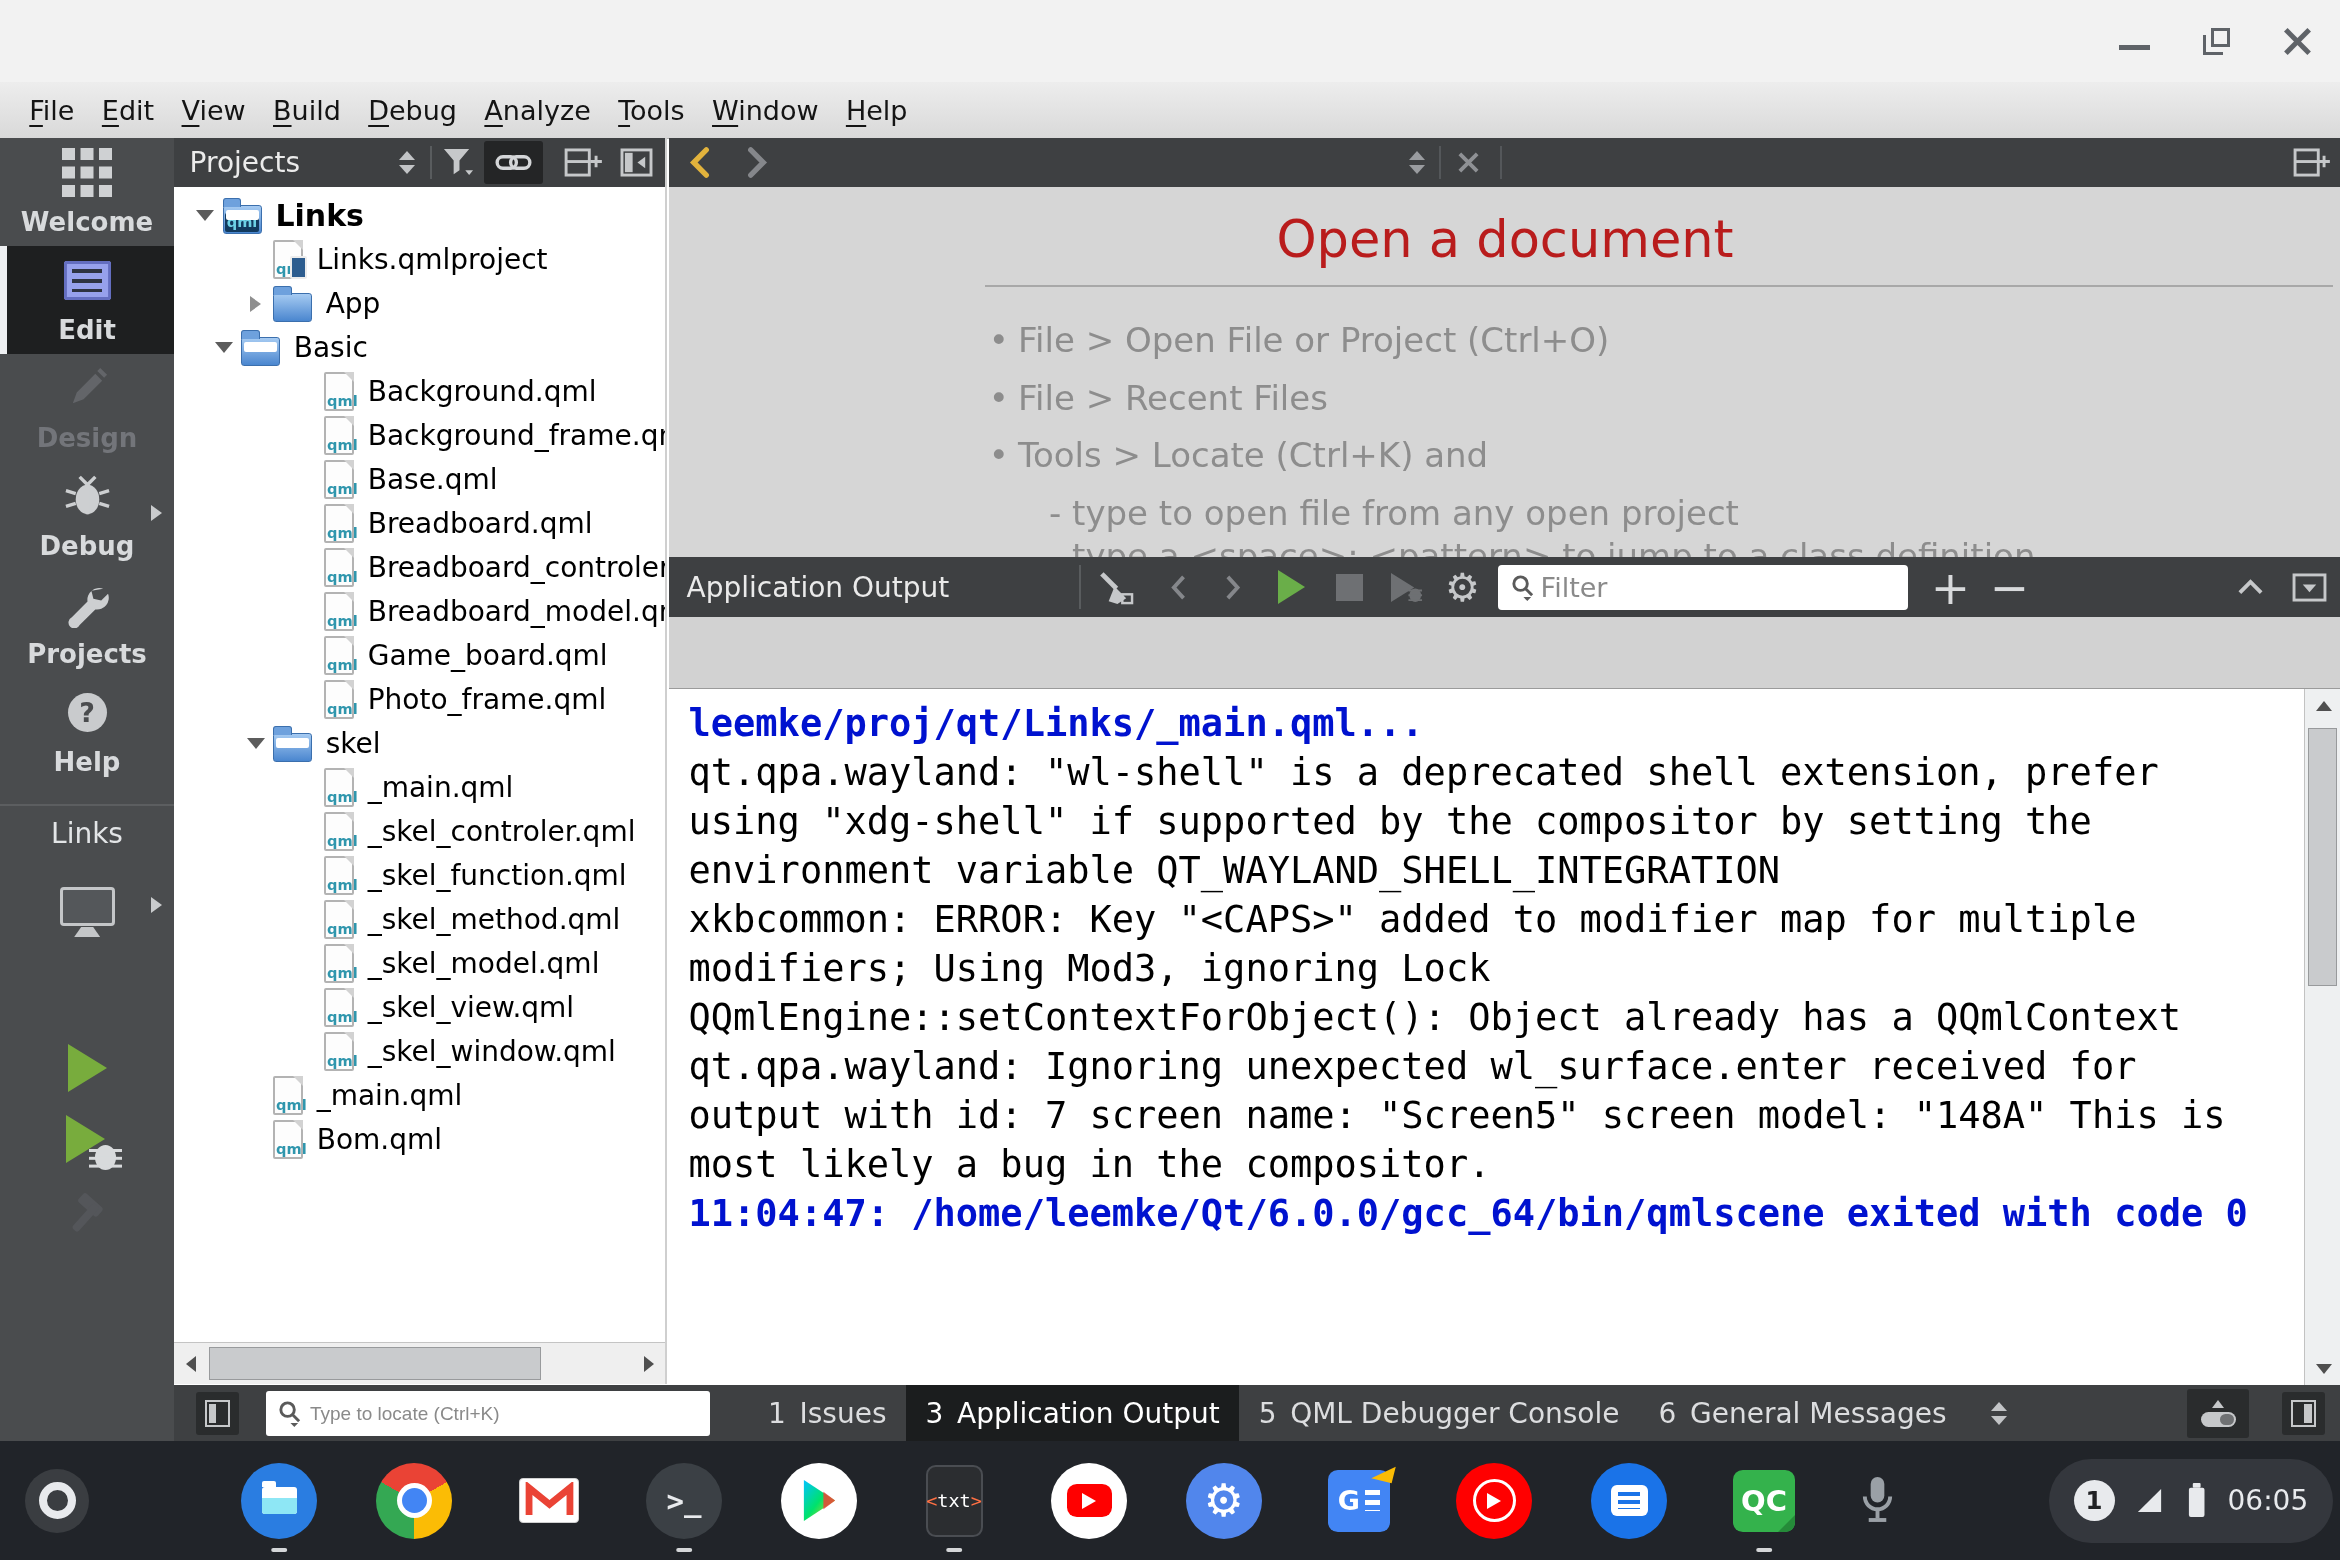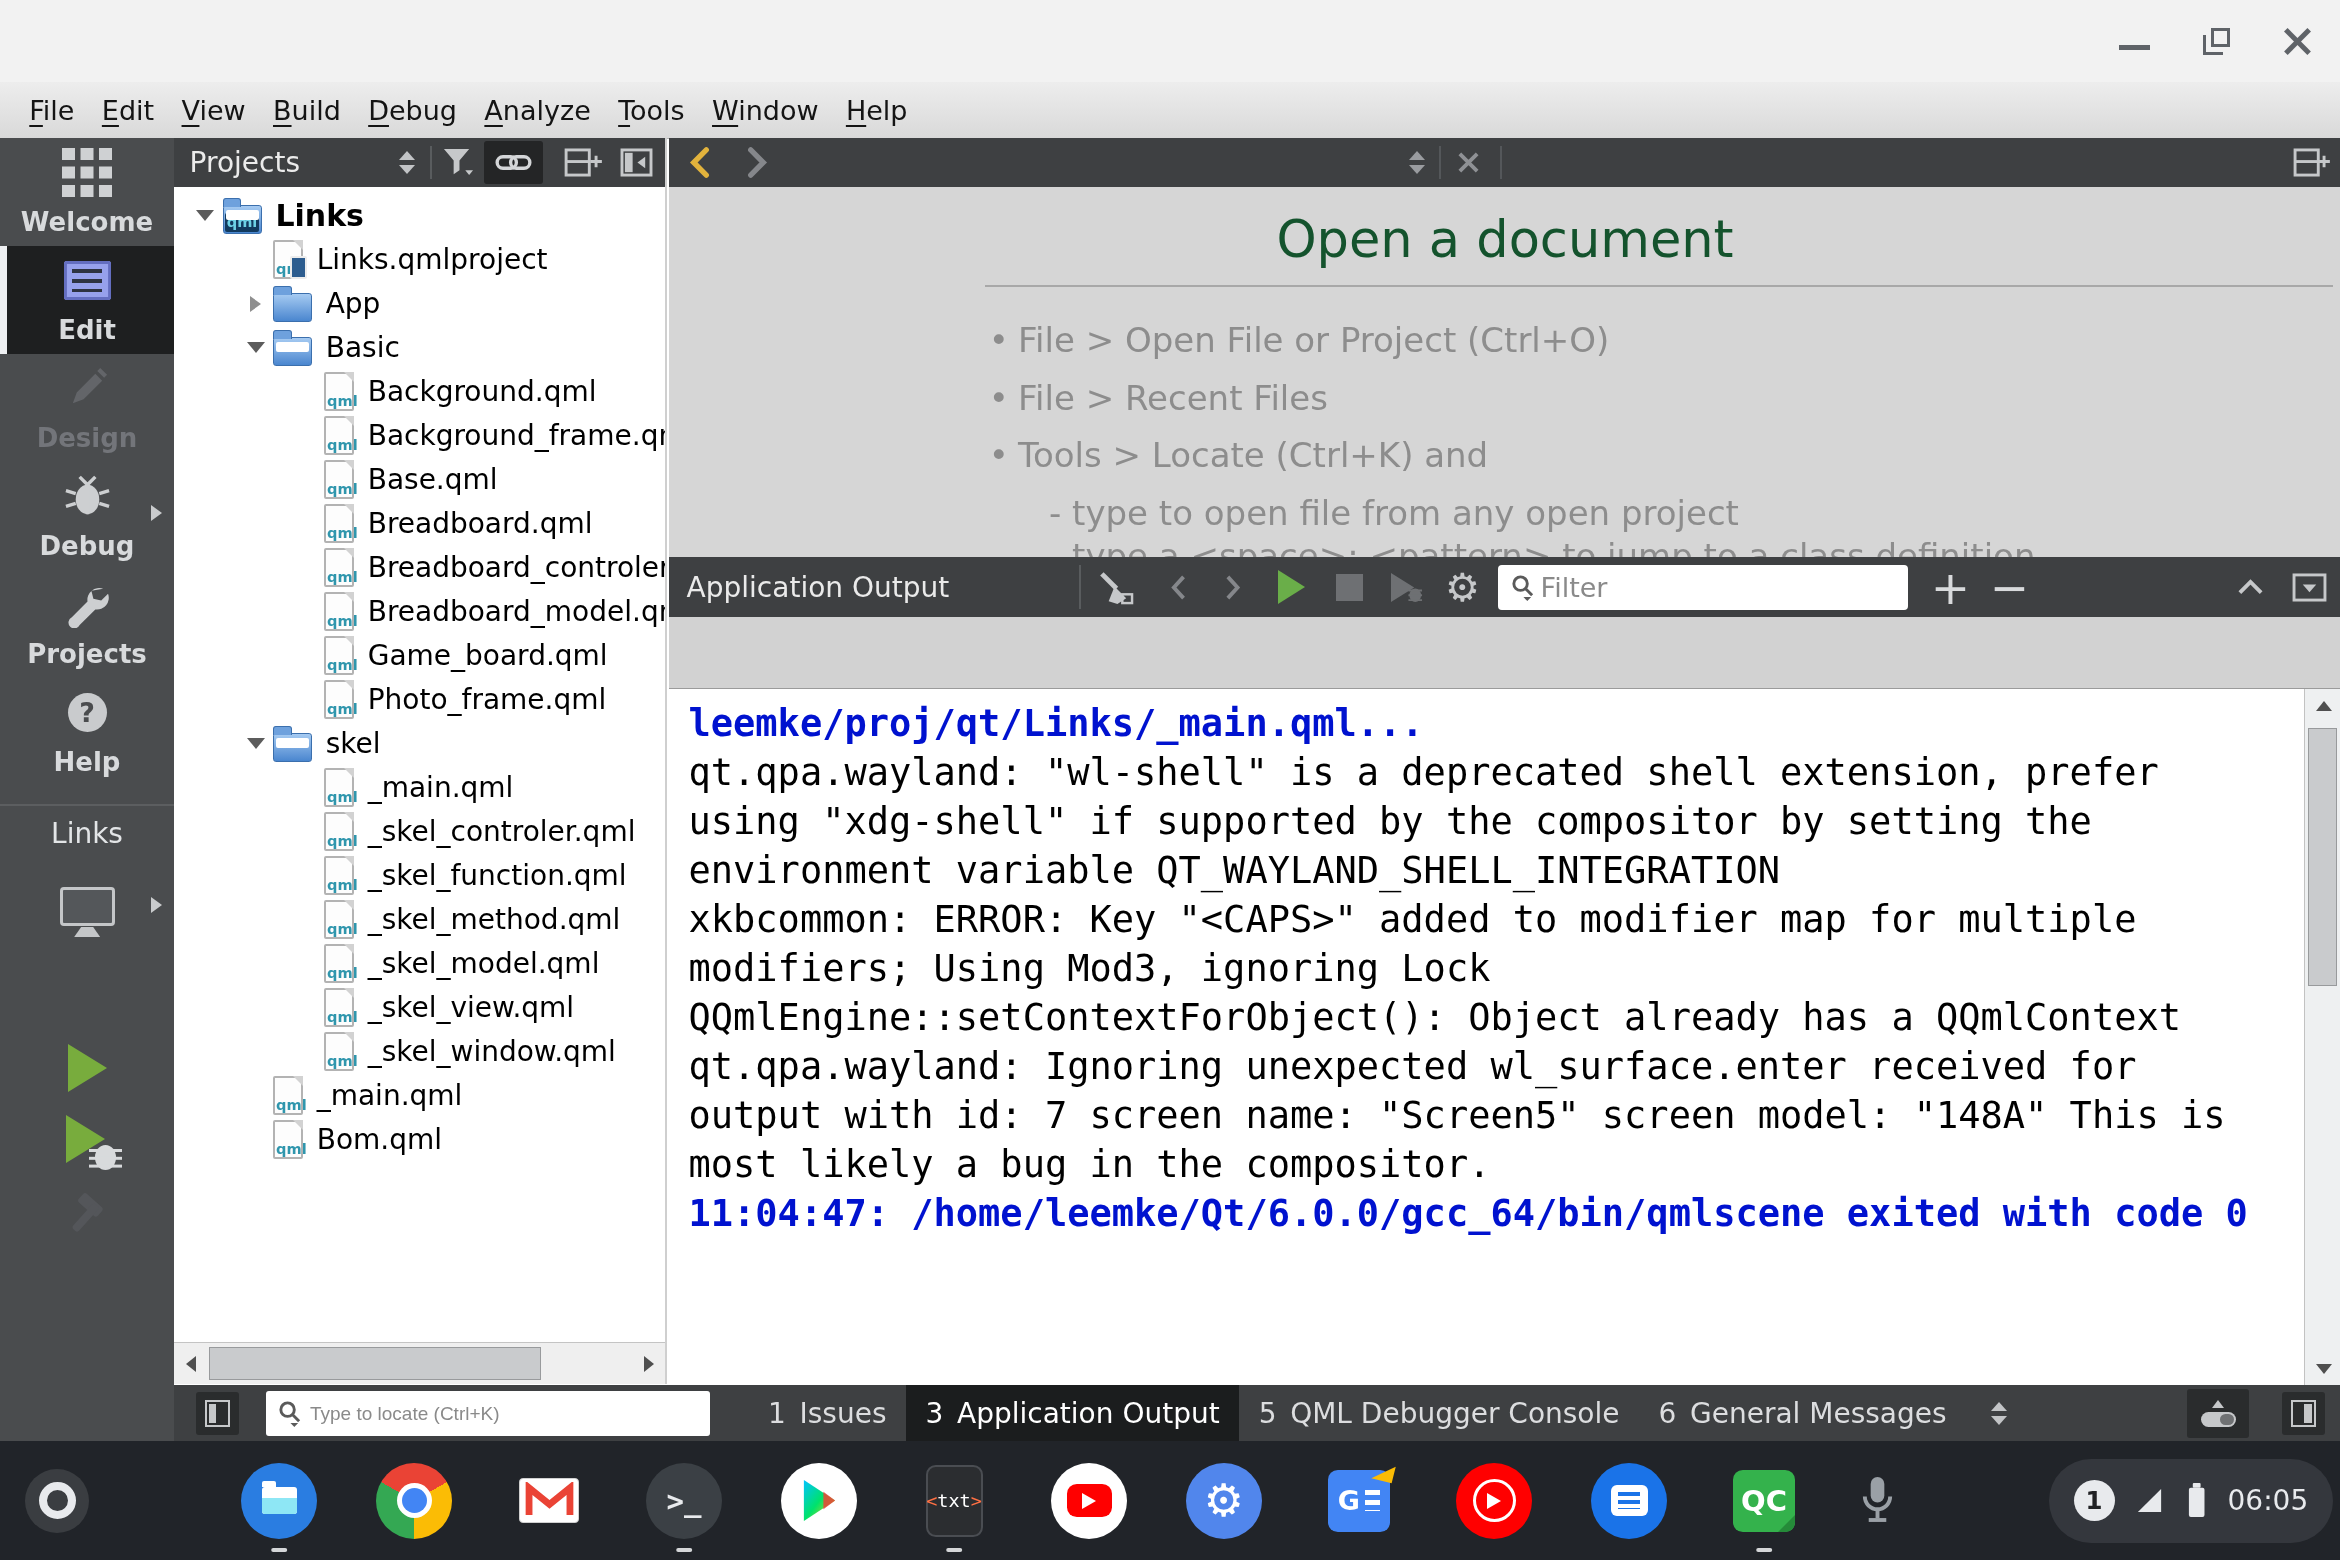--- a/index.html
+++ b/index.html
@@ -79,21 +79,21 @@
   .hs-arrow.left { left:0; } .hs-arrow.right { right:0; }
   .tri-l { width:0; height:0; border-top:8.8px solid transparent; border-bottom:8.8px solid transparent; border-right:10.7px solid #4f4f4f; }
   .tri-r { width:0; height:0; border-top:8.8px solid transparent; border-bottom:8.8px solid transparent; border-left:10.7px solid #4f4f4f; }
   .hs-thumb { position:absolute; left:35px; top:3.9px; width:332px; height:33px; background:#c9cbcd; border:1px solid #989a9c; }
 
   
   .doc-bar { position:absolute; left:669px; top:138px; width:1672px; height:49px; background:#3e4042; }
   .db-item { position:absolute; top:0; height:49px; display:flex; align-items:center; justify-content:center; width:47px; }
   .doc-title { position:absolute; left:195px; width:410px; top:0; height:49px; display:flex; align-items:center; justify-content:center; font-size:28px; color:#d4d4d4; }
   .editor-content { position:absolute; left:669px; top:187px; width:1672px; height:370px; background:#d6d6d6; overflow:hidden; }
-  .editor-title { margin-top:23.4px; text-align:center; font-size:51px; color:#14532d; }
+  .editor-title { margin-top:23.4px; text-align:center; font-size:51px; color:#b91c1c; }
   .editor-rule { border-top:2.9px solid #a8a8a8; margin:15.6px 7.8px 33px 316px; }
   .hints { margin-left:312px; font-size:34px; color:#8d8d8d; }
   .hint { position:relative; padding-left:37px; margin-bottom:17.6px; }
   .hint.bullet::before { content:"•"; position:absolute; left:7.8px; }
   .hint.sub { padding-left:68px; margin-bottom:3px; }
 
   
   .output-panel { position:absolute; left:669px; top:557px; width:1672px; height:828px; background:#d2d2d2; }
   .op-header { position:relative; height:60px; background:#3e4042; }
   .op-title { position:absolute; left:17.6px; top:0; height:60px; display:flex; align-items:center; font-size:28px; color:#eaeaea; }
@@ -321,21 +321,21 @@
           </span>
           <span class="lbl">Links.qmlproject</span>
         </div>
         <div class="tree-row" style="padding-left: 64px;">
           <span class="exp">
             <i class="c"></i>
           </span>
           <span class="fi-folder"></span>
           <span class="lbl">App</span>
         </div>
-        <div class="tree-row" style="padding-left: 64px;">
+        <div class="tree-row" style="padding-left: 32px;">
           <span class="exp">
             <i class="o"></i>
           </span>
           <span class="fi-folder open"></span>
           <span class="lbl">Basic</span>
         </div>
         <div class="tree-row" style="padding-left: 115px;">
           <span class="exp"></span>
           <span class="fi-qml">
             <span class="qml-text">qml</span>

